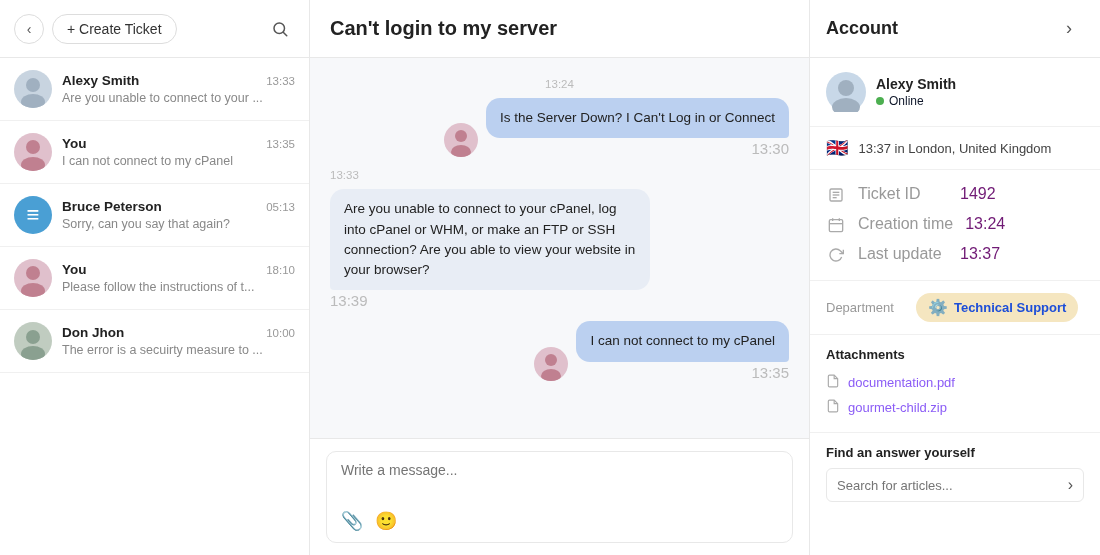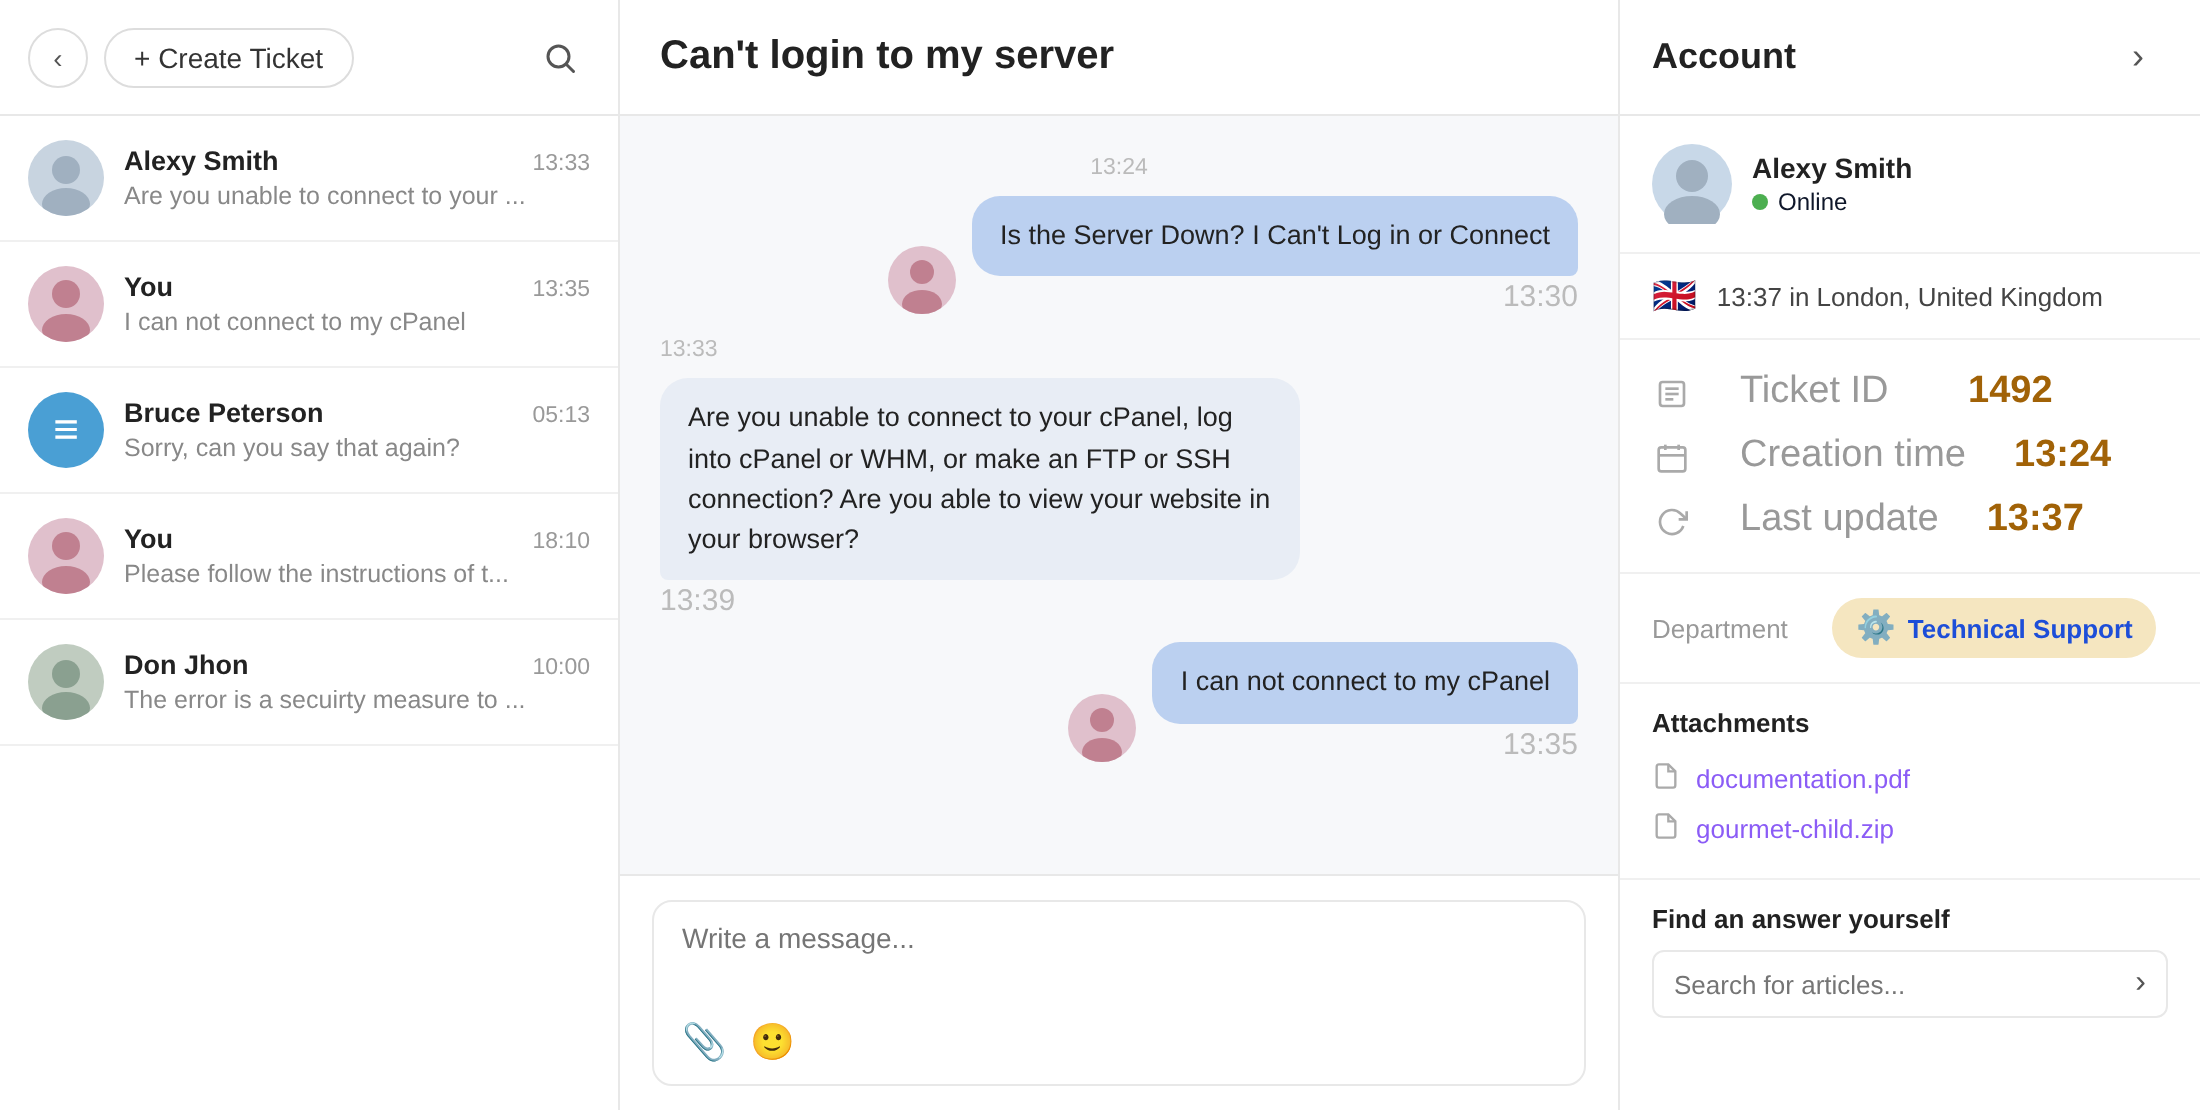--- a/index.html
+++ b/index.html
@@ -59,24 +59,24 @@
     .account-profile { padding: 14px 16px; border-bottom: 1px solid #f0f0f0; display: flex; align-items: center; gap: 10px; }
     .account-avatar { width: 40px; height: 40px; border-radius: 50%; background: #c8d8e8; flex-shrink: 0; display: flex; align-items: center; justify-content: center; }
     .account-name { font-size: 14px; font-weight: 700; color: #222; }
     .account-status { display: flex; align-items: center; gap: 5px; font-size: 12px; color: #0f172a; margin-top: 2px; }
     .status-dot { width: 8px; height: 8px; border-radius: 50%; background: #4caf50; }
 
     .account-info-row { display: flex; align-items: center; gap: 10px; padding: 10px 16px; border-bottom: 1px solid #f0f0f0; font-size: 13px; color: #444; }
     .flag-icon { font-size: 18px; }
 
     .ticket-info { padding: 10px 16px; border-bottom: 1px solid #f0f0f0; }
-    .ticket-info-row { display: flex; align-items: flex-end; gap: 24px; padding: 5px 0; font-size: 19px; color: #444; }
+    .ticket-info-row { display: flex; align-items: flex-start; gap: 12px; padding: 5px 0; font-size: 16px; color: #444; }
     .ticket-icon { width: 20px; height: 20px; display: flex; align-items: center; justify-content: center; color: #aaa; font-size: 14px; }
     .ticket-label { color: #999; min-width: 90px; }
-    .ticket-value { font-weight: 700; color: #a16207; }
+    .ticket-value { font-weight: 400; color: #701a75; }
 
     .department-row { display: flex; align-items: center; gap: 10px; padding: 12px 16px; border-bottom: 1px solid #f0f0f0; }
     .dept-label { font-size: 13px; color: #999; min-width: 80px; }
     .dept-badge { display: flex; align-items: center; gap: 6px; background: #f5e6c0; border-radius: 20px; padding: 5px 12px; }
     .dept-icon { font-size: 16px; }
     .dept-text { font-size: 13px; font-weight: 600; color: #1d4ed8; }
 
     .attachments-section { padding: 12px 16px; border-bottom: 1px solid #f0f0f0; }
     .section-label { font-size: 13px; font-weight: 700; color: #222; margin-bottom: 8px; }
     .attachment-row { display: flex; align-items: center; gap: 8px; padding: 4px 0; font-size: 13px; color: #8b5cf6; }

